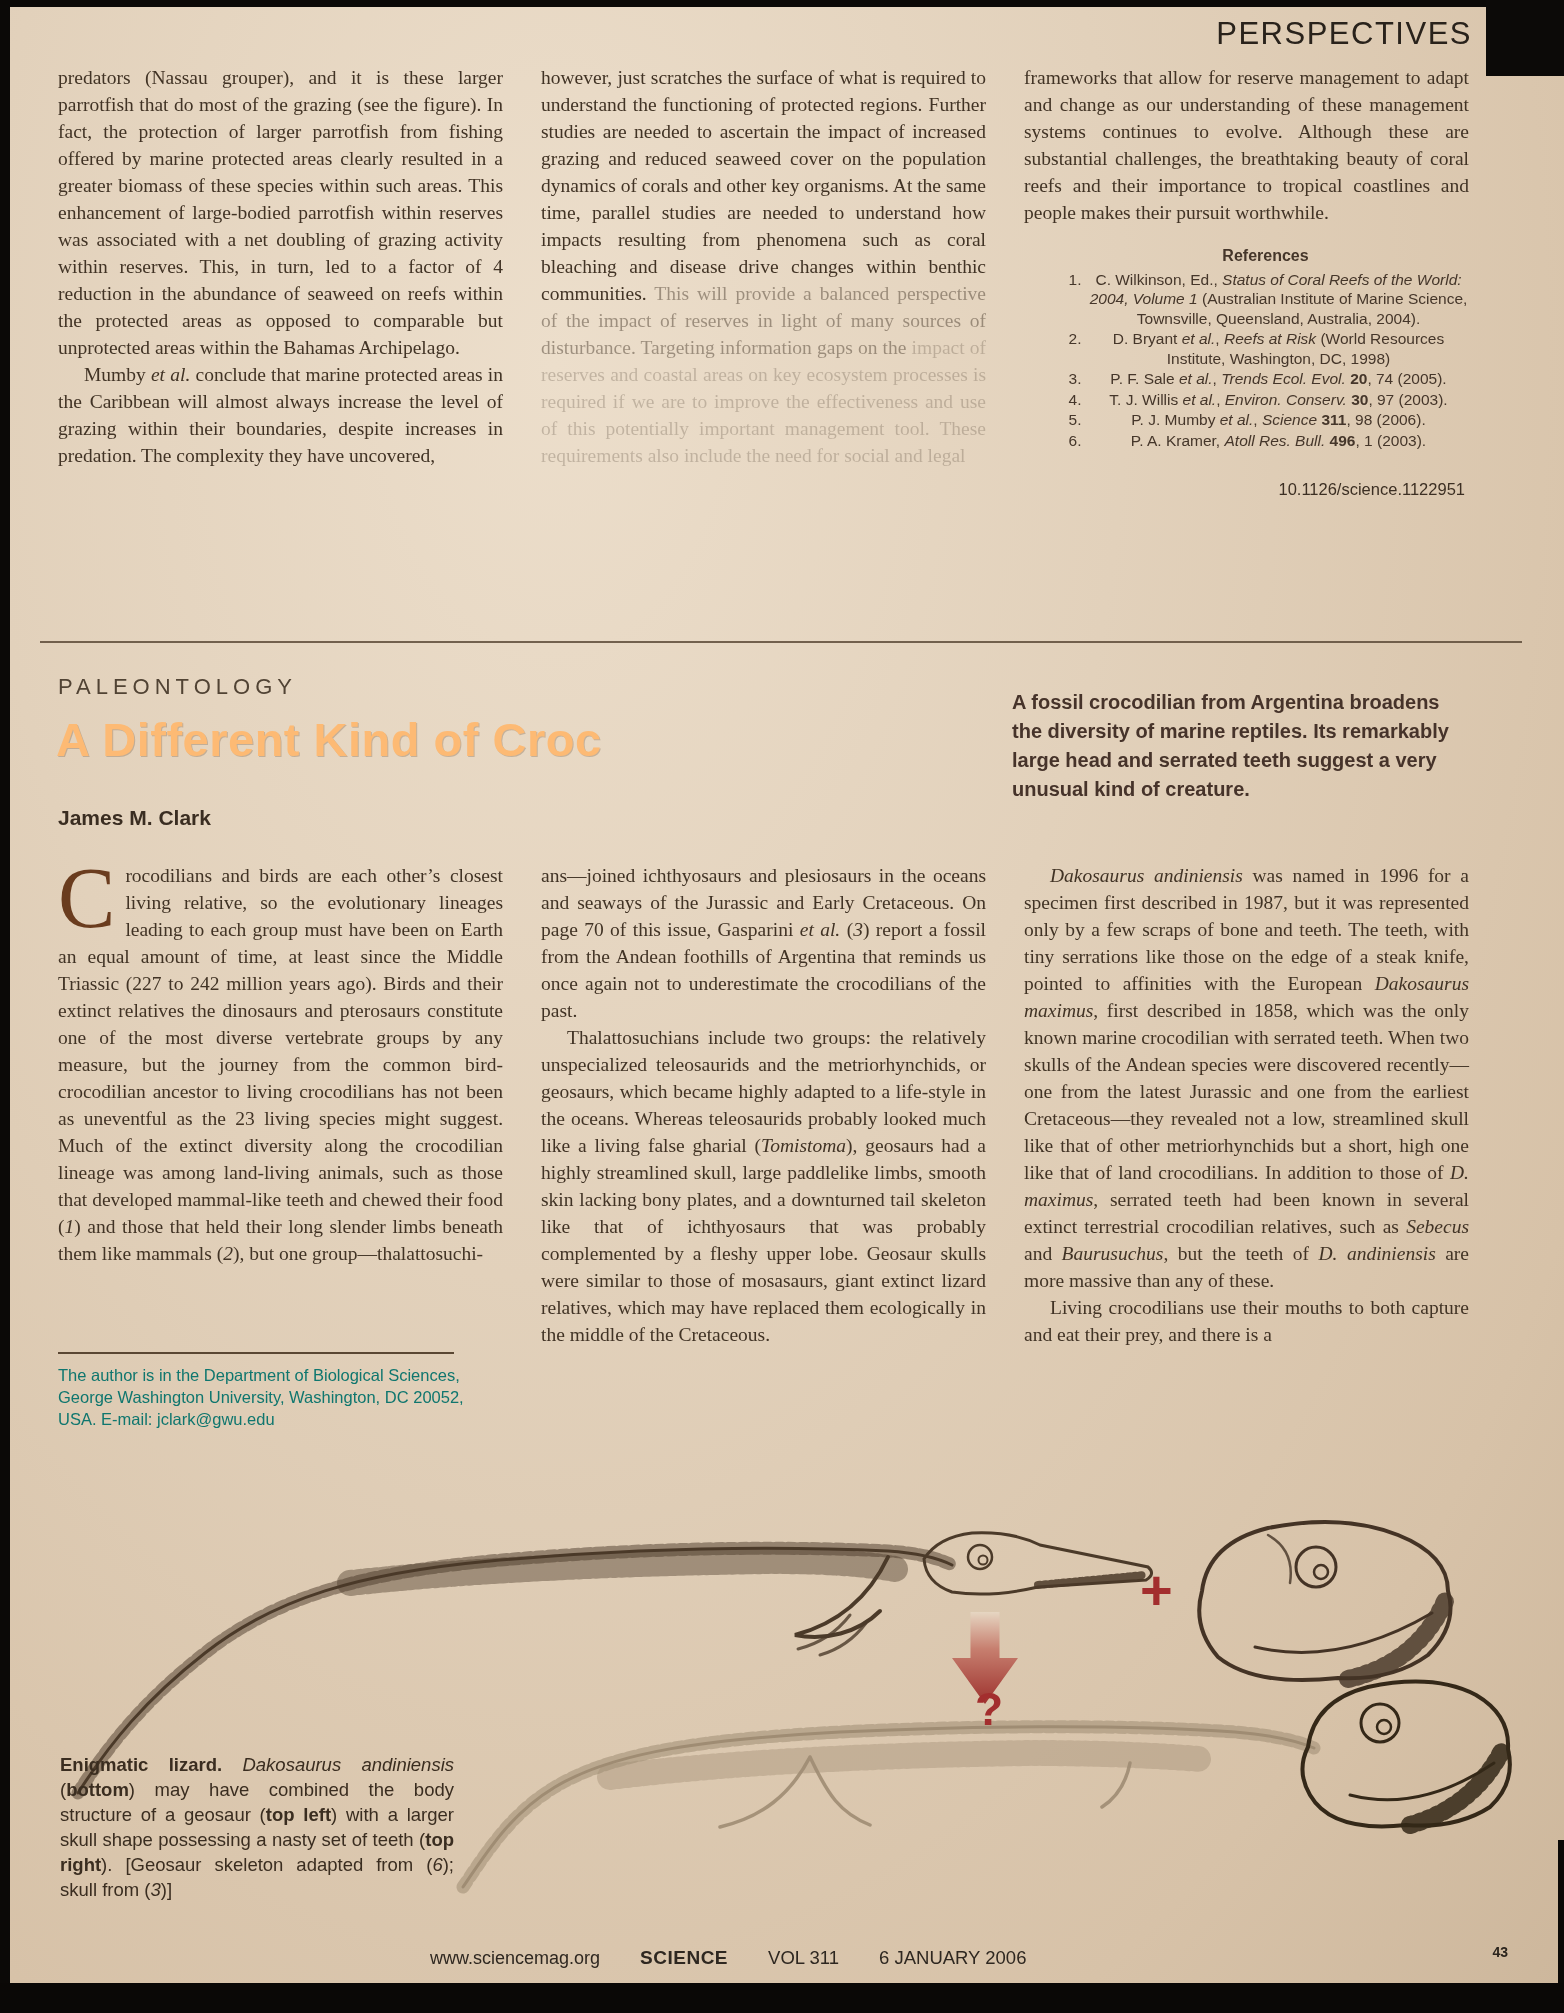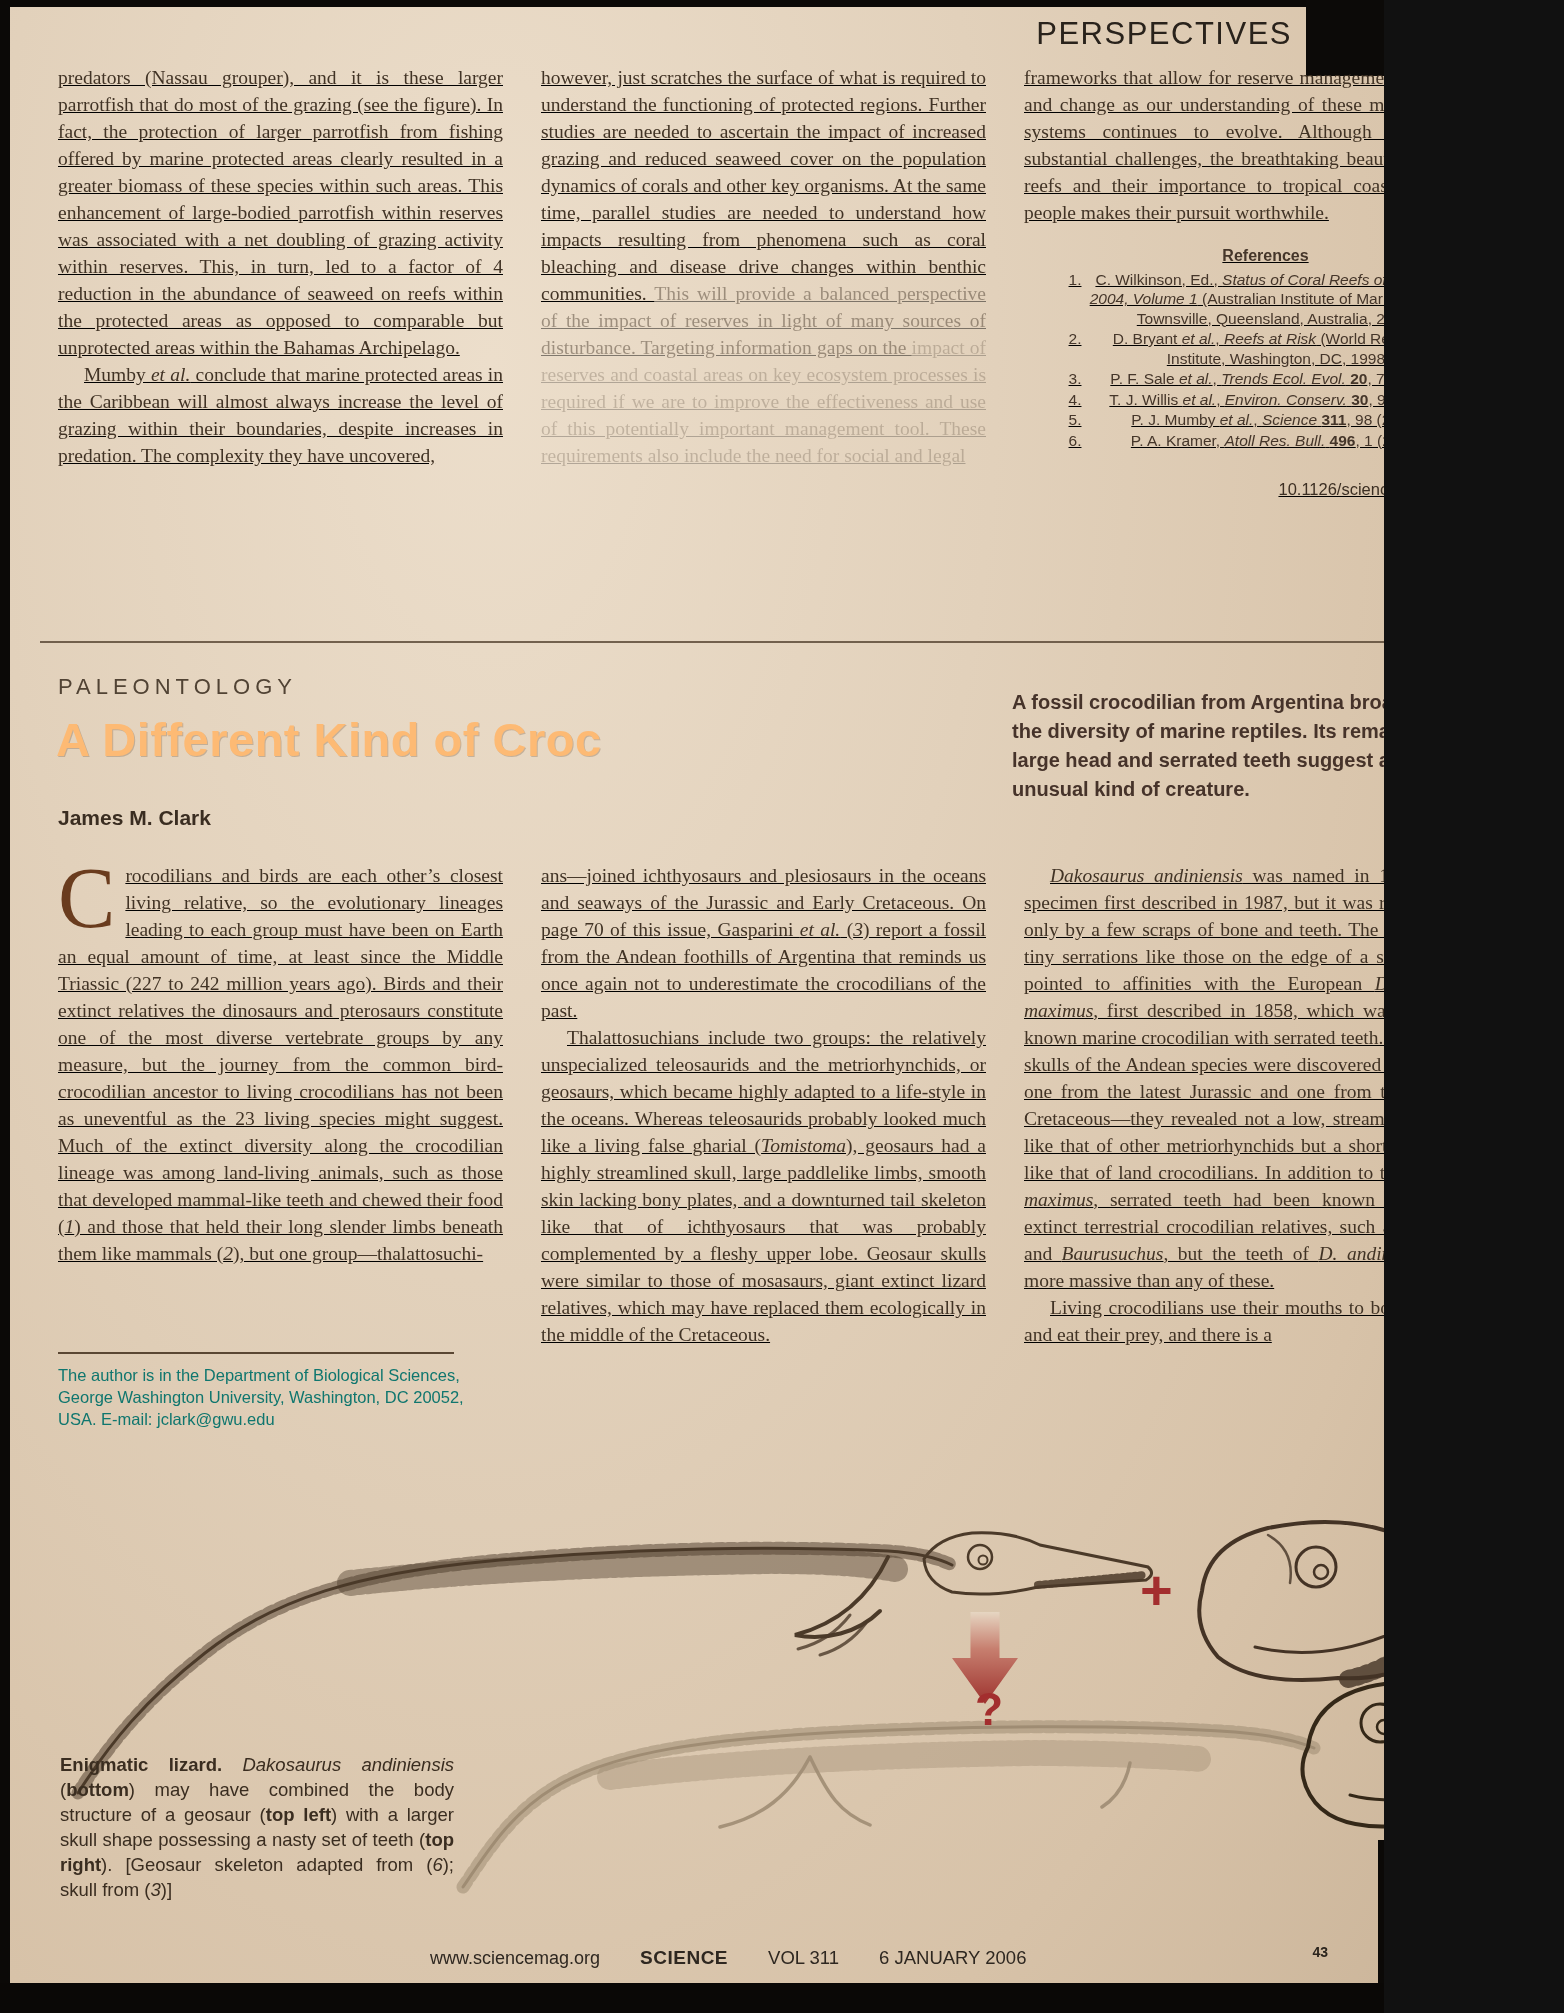--- a/index.html
+++ b/index.html
@@ -1,28 +1,28 @@
 <!DOCTYPE html>
 <html><head>
 <meta charset="utf-8">
 <style>
   html,body{margin:0;padding:0;background:#111;}
-  .page{position:relative;width:1384px;height:2013px;background:#0b0907;overflow:hidden;
+  .page{position:relative;width:1564px;height:2013px;background:#0b0907;overflow:hidden;
         font-family:"Liberation Serif","DejaVu Serif",serif;}
   .paper{position:absolute;top:7px;left:10px;right:0;bottom:30px;
          background:radial-gradient(ellipse at 35% 18%, #ecdecb 0%, #e2d1bb 40%, #d7c2a8 80%, #cdb79c 100%);}
   .edge-right-low{position:absolute;right:0;top:1840px;bottom:0;width:6px;background:#0b0907;}
   .corner-box{position:absolute;top:0;right:0;width:78px;height:76px;background:#0c0a08;}
   .bottom-band{position:absolute;left:0;right:0;bottom:0;height:30px;background:#0a0806;}
 
   .section-banner{position:absolute;top:16px;right:92px;
       font-family:"Liberation Sans","DejaVu Sans",sans-serif;font-size:31px;letter-spacing:1.5px;
       color:#29221b;font-weight:400;}
 
-  .cols{position:absolute;left:58px;width:1412px;display:flex;gap:38px;text-decoration:underline;}
+  .cols{position:absolute;left:58px;width:1412px;display:flex;gap:38px;}
   .col{width:445px;font-size:19.5px;line-height:27px;color:#413325;text-align:justify;}
   .a1{top:64px;}
   .a2{top:862px;}
   .col p{margin:0;}
   .col p + p{text-indent:26px;}
   .fade-1{opacity:.45;}
   .fade-2{opacity:.24;filter:blur(.3px);}
 
   .refs{font-family:"Liberation Sans","DejaVu Sans",sans-serif;font-size:15.5px;line-height:19.5px;
         color:#45362a;text-align:center;margin-top:20px;padding-left:38px;}

